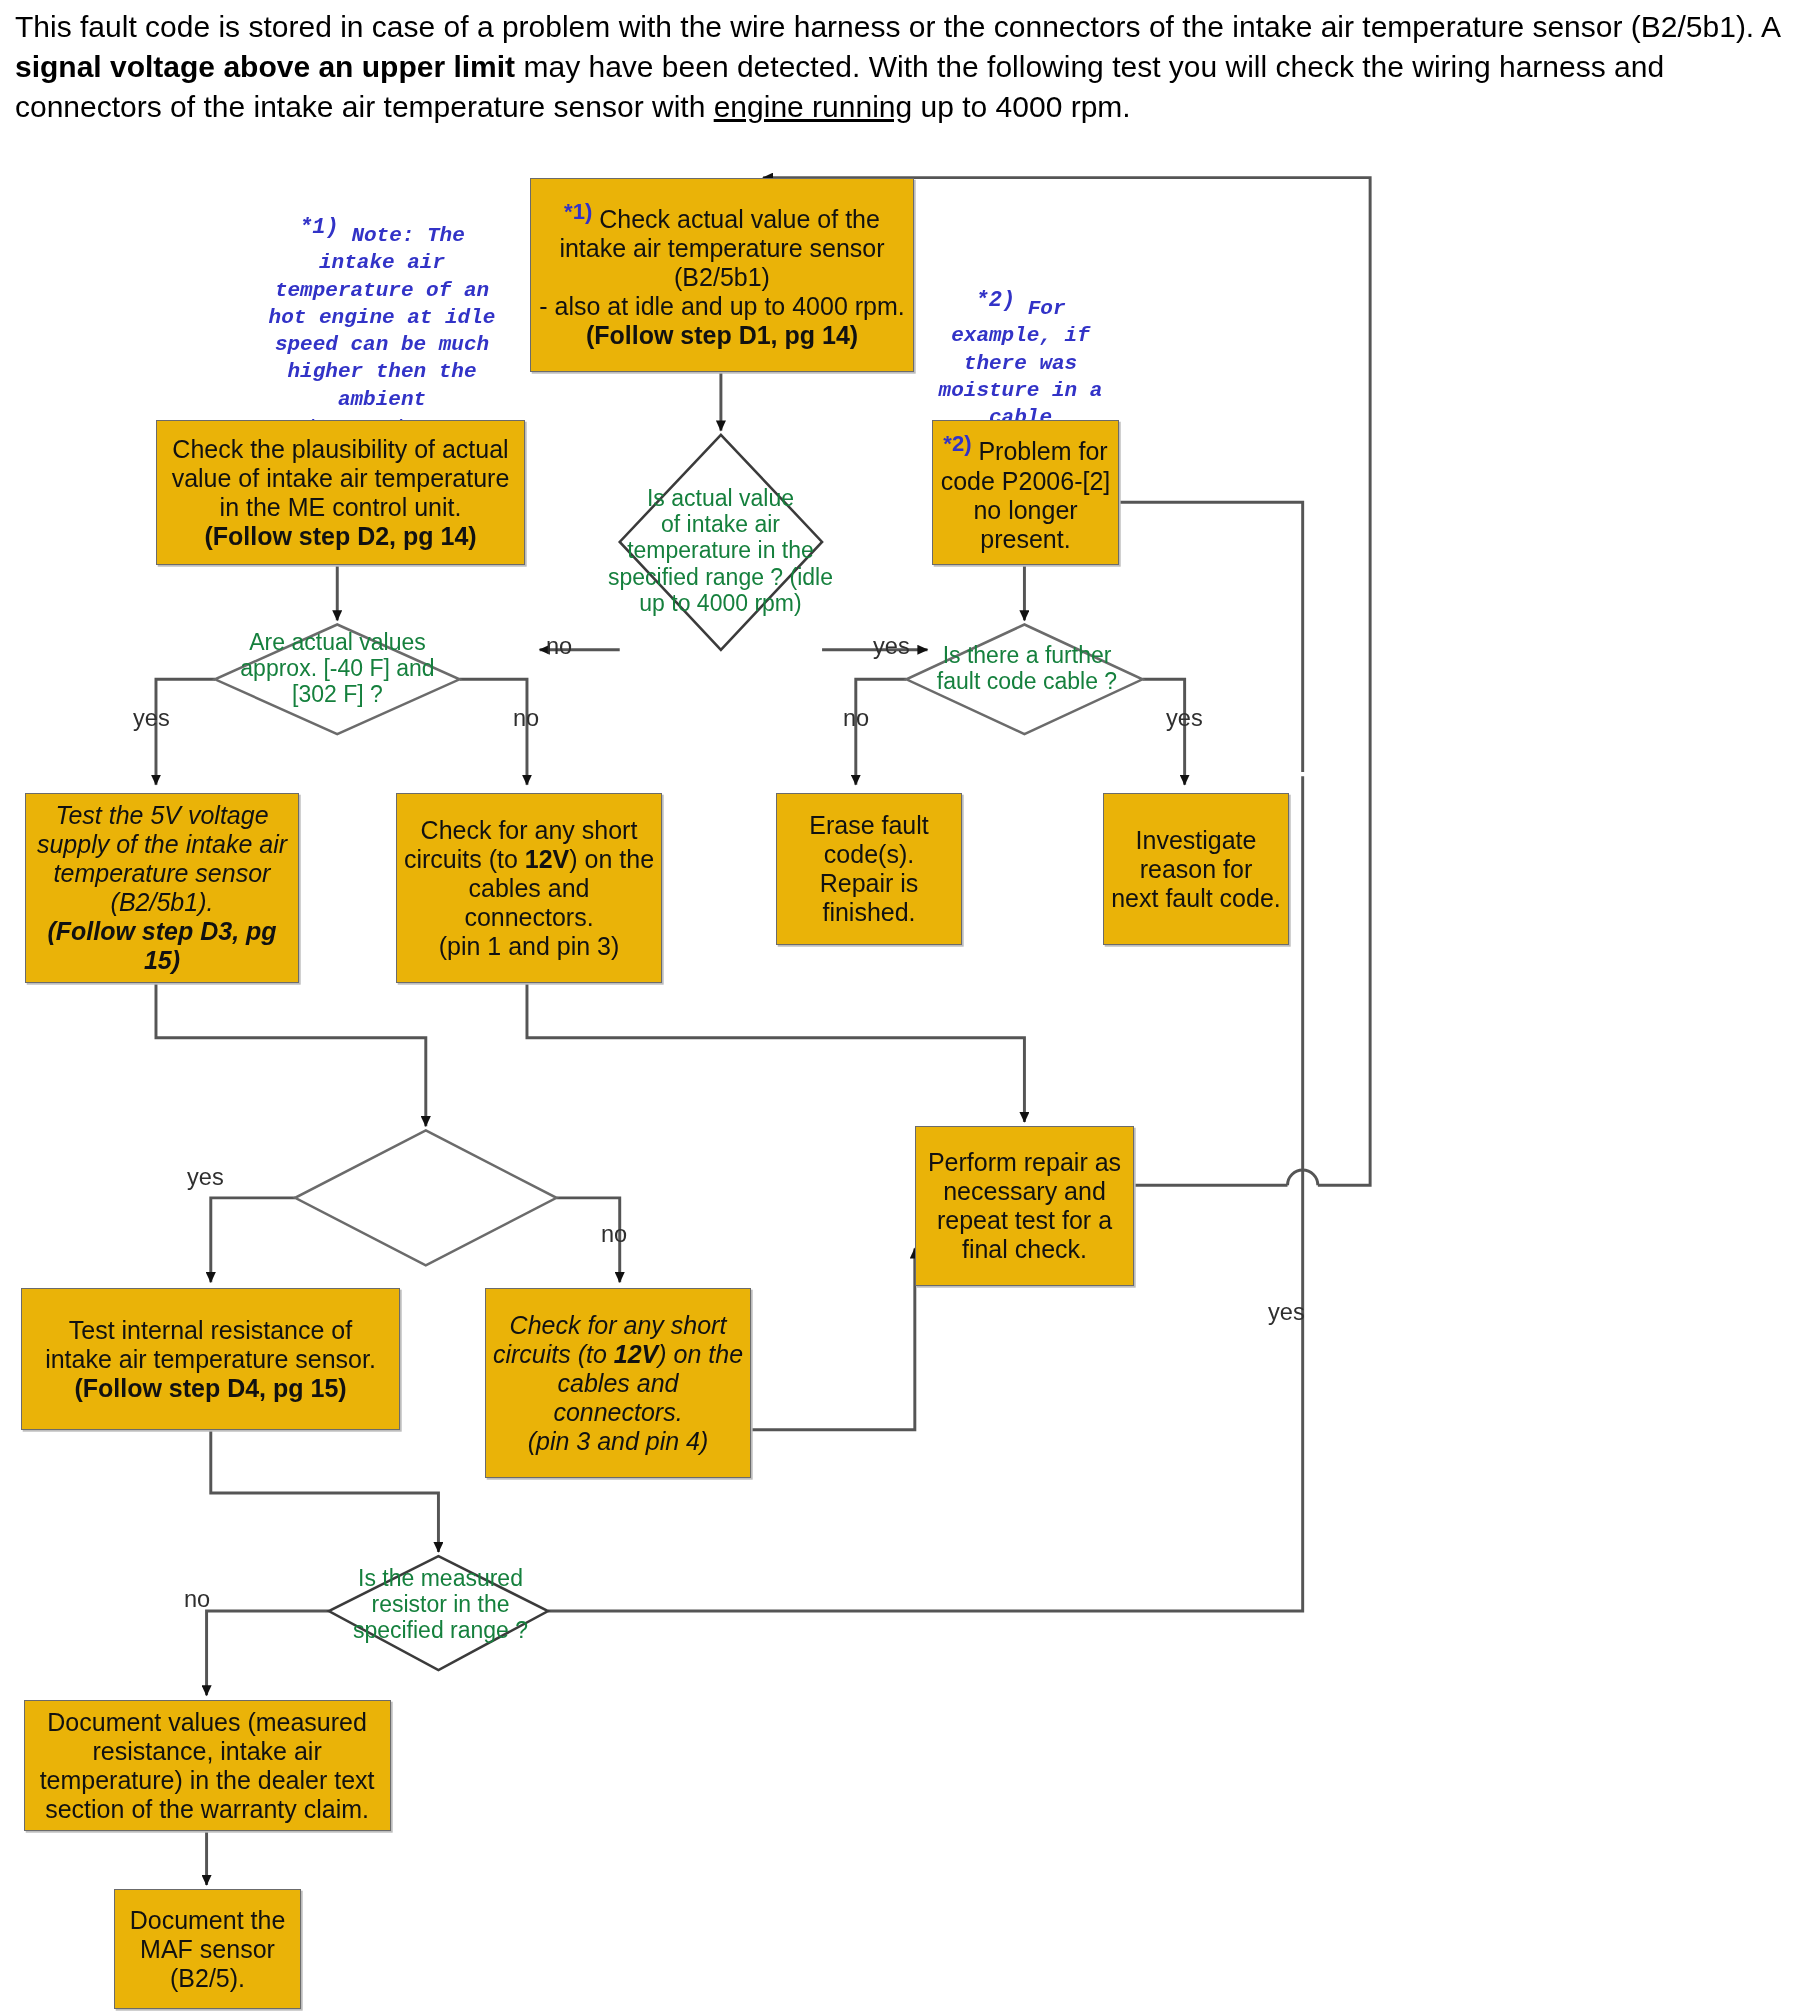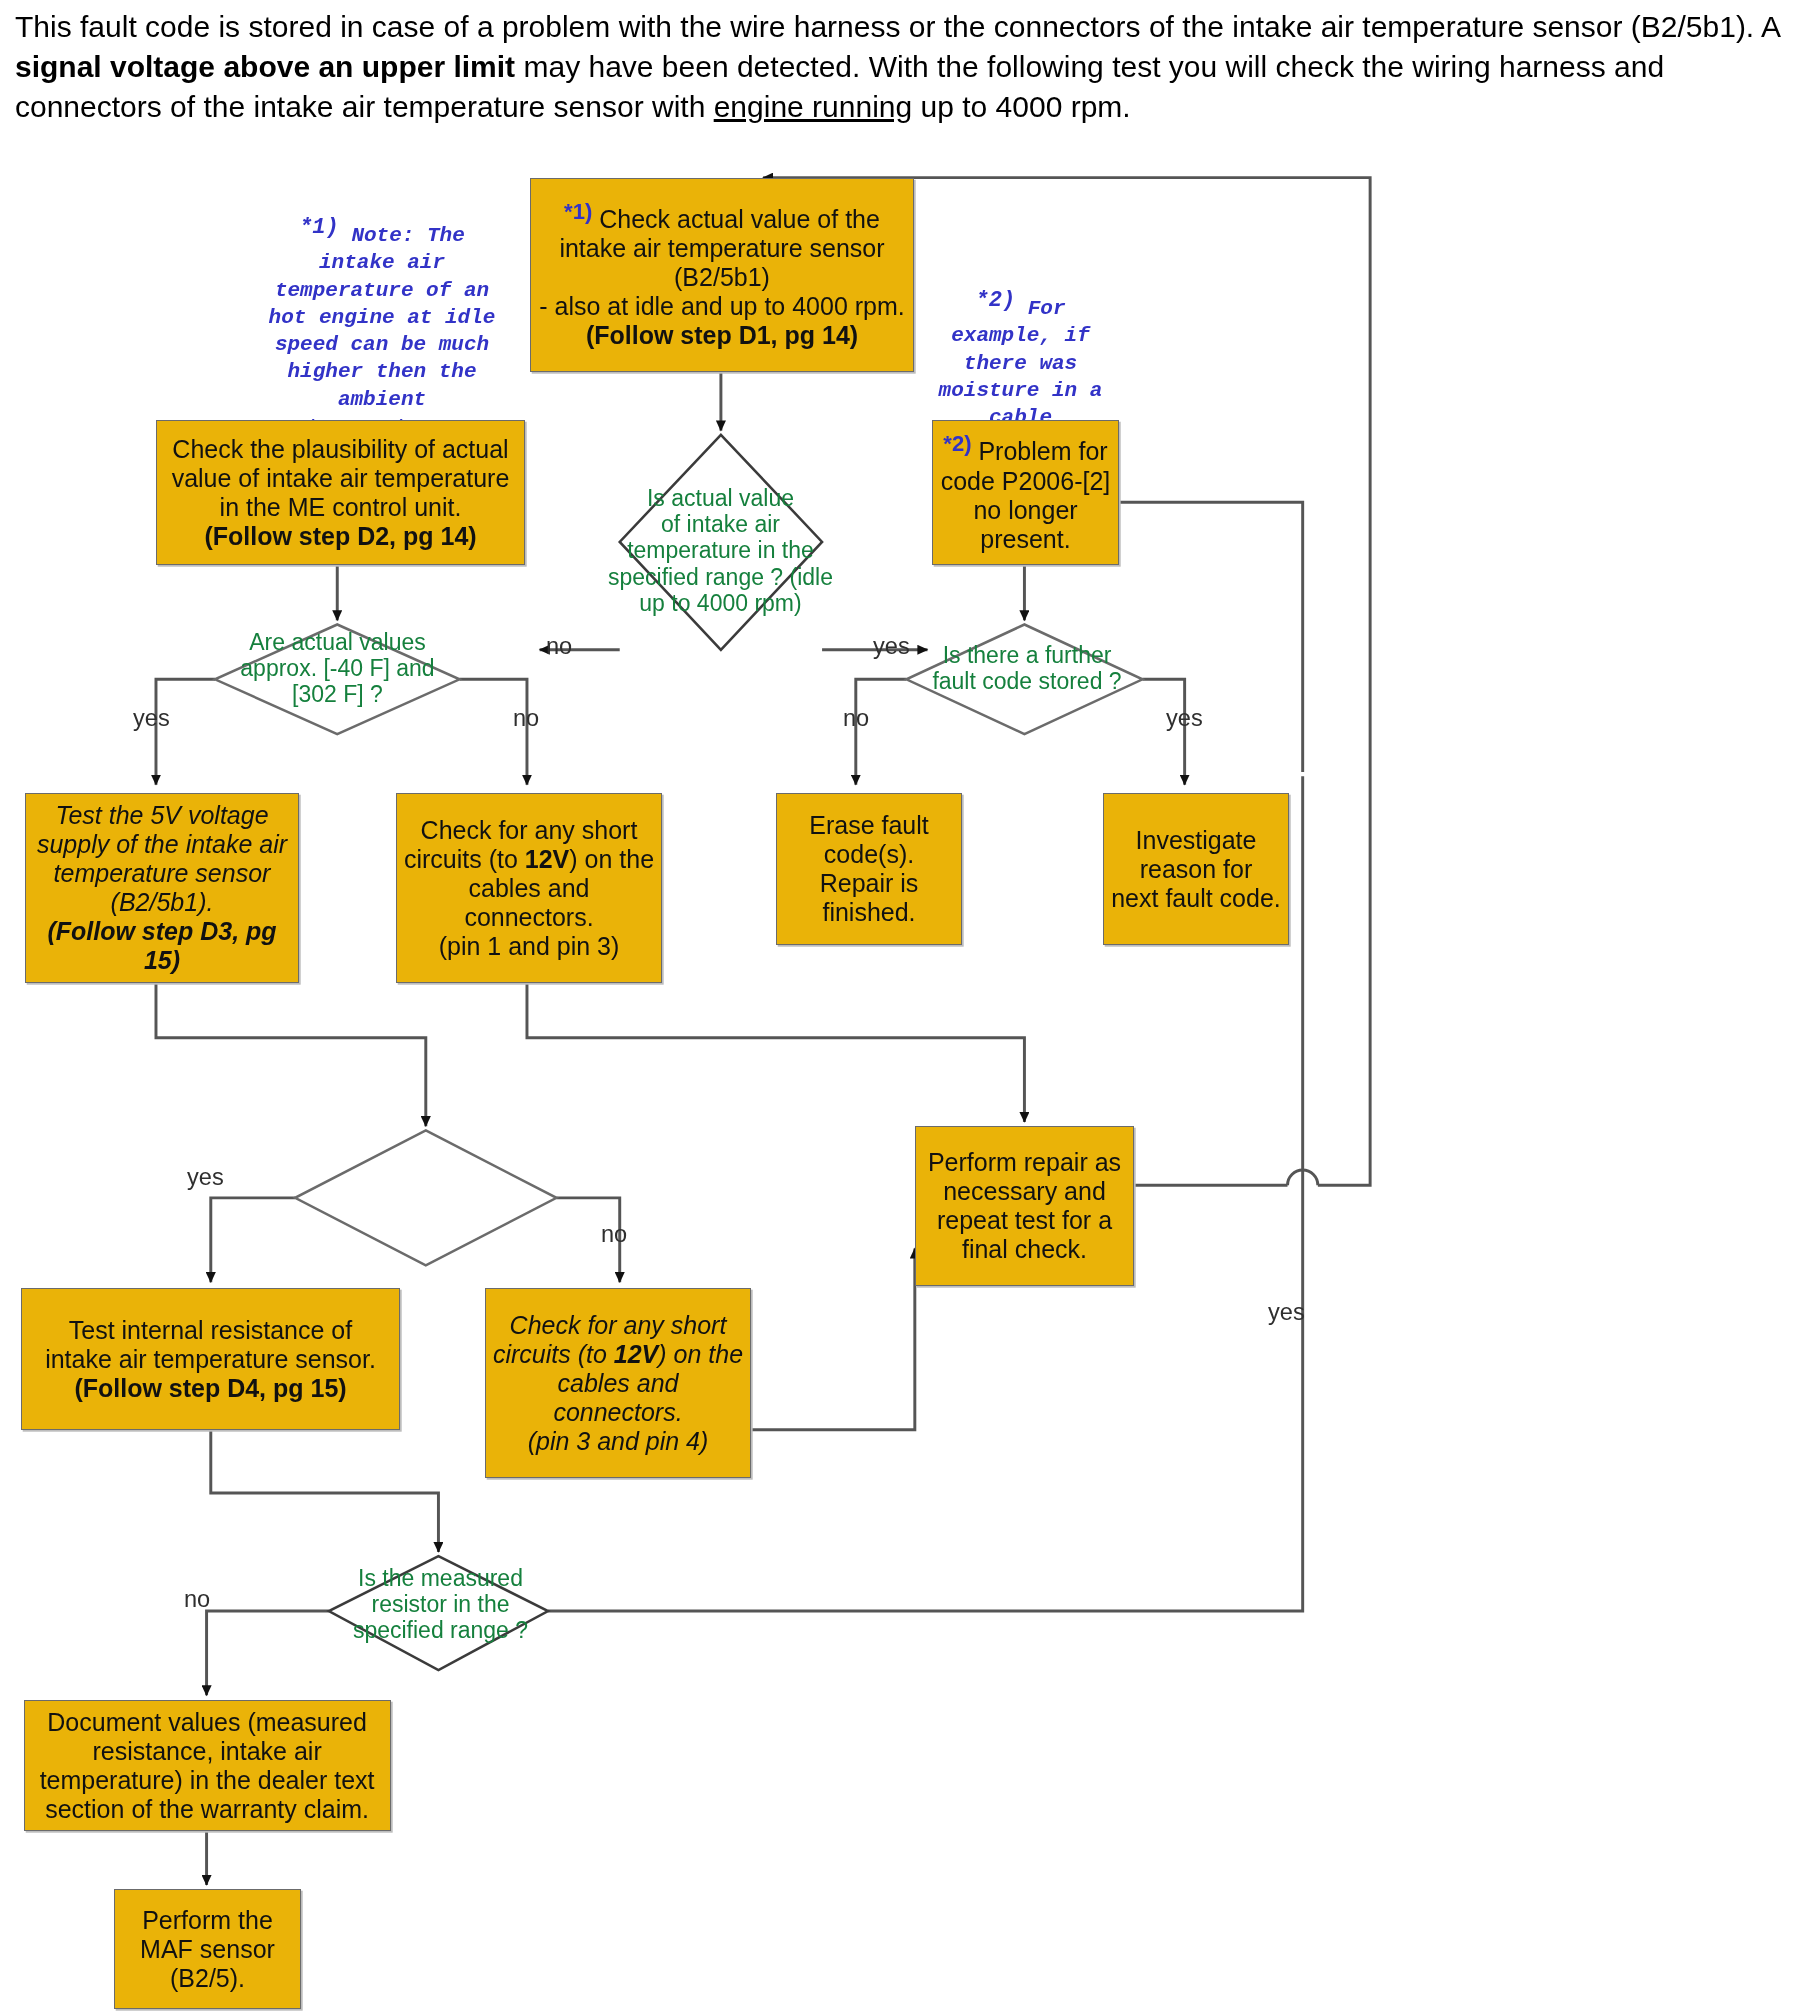--- a/index.html
+++ b/index.html
@@ -151,21 +151,21 @@
   </div>
 
   <div class="dtext" style="left:207px;top:481px;width:261px;">
     <div>Are actual values</div>
     <div>approx. [-40 F] and</div>
     <div>[302 F] ?</div>
   </div>
 
   <div class="dtext" style="left:911px;top:494px;width:232px;">
     <div>Is there a further</div>
-    <div>fault code stored ?</div>
+    <div>fault code cable ?</div>
   </div>
 
 
   <div class="dtext" style="left:333px;top:1417px;width:215px;">
     <div>Is the measured</div>
     <div>resistor in the</div>
     <div>specified range ?</div>
   </div>
 
   <div class="elabel" style="left:546px;top:485px;">no</div>
@@ -284,20 +284,20 @@
     <div class="inner">
       <div>Document values (measured</div>
       <div>resistance, intake air</div>
       <div>temperature) in the dealer text</div>
       <div>section of the warranty claim.</div>
     </div>
   </div>
 
   <div class="node" style="left:114px;top:1741px;width:187px;height:120px;">
     <div class="inner">
-      <div>Perform the</div>
+      <div>Document the</div>
       <div>MAF sensor</div>
       <div>(B2/5).</div>
     </div>
   </div>
 
 </div>
 
 
 </body></html>

